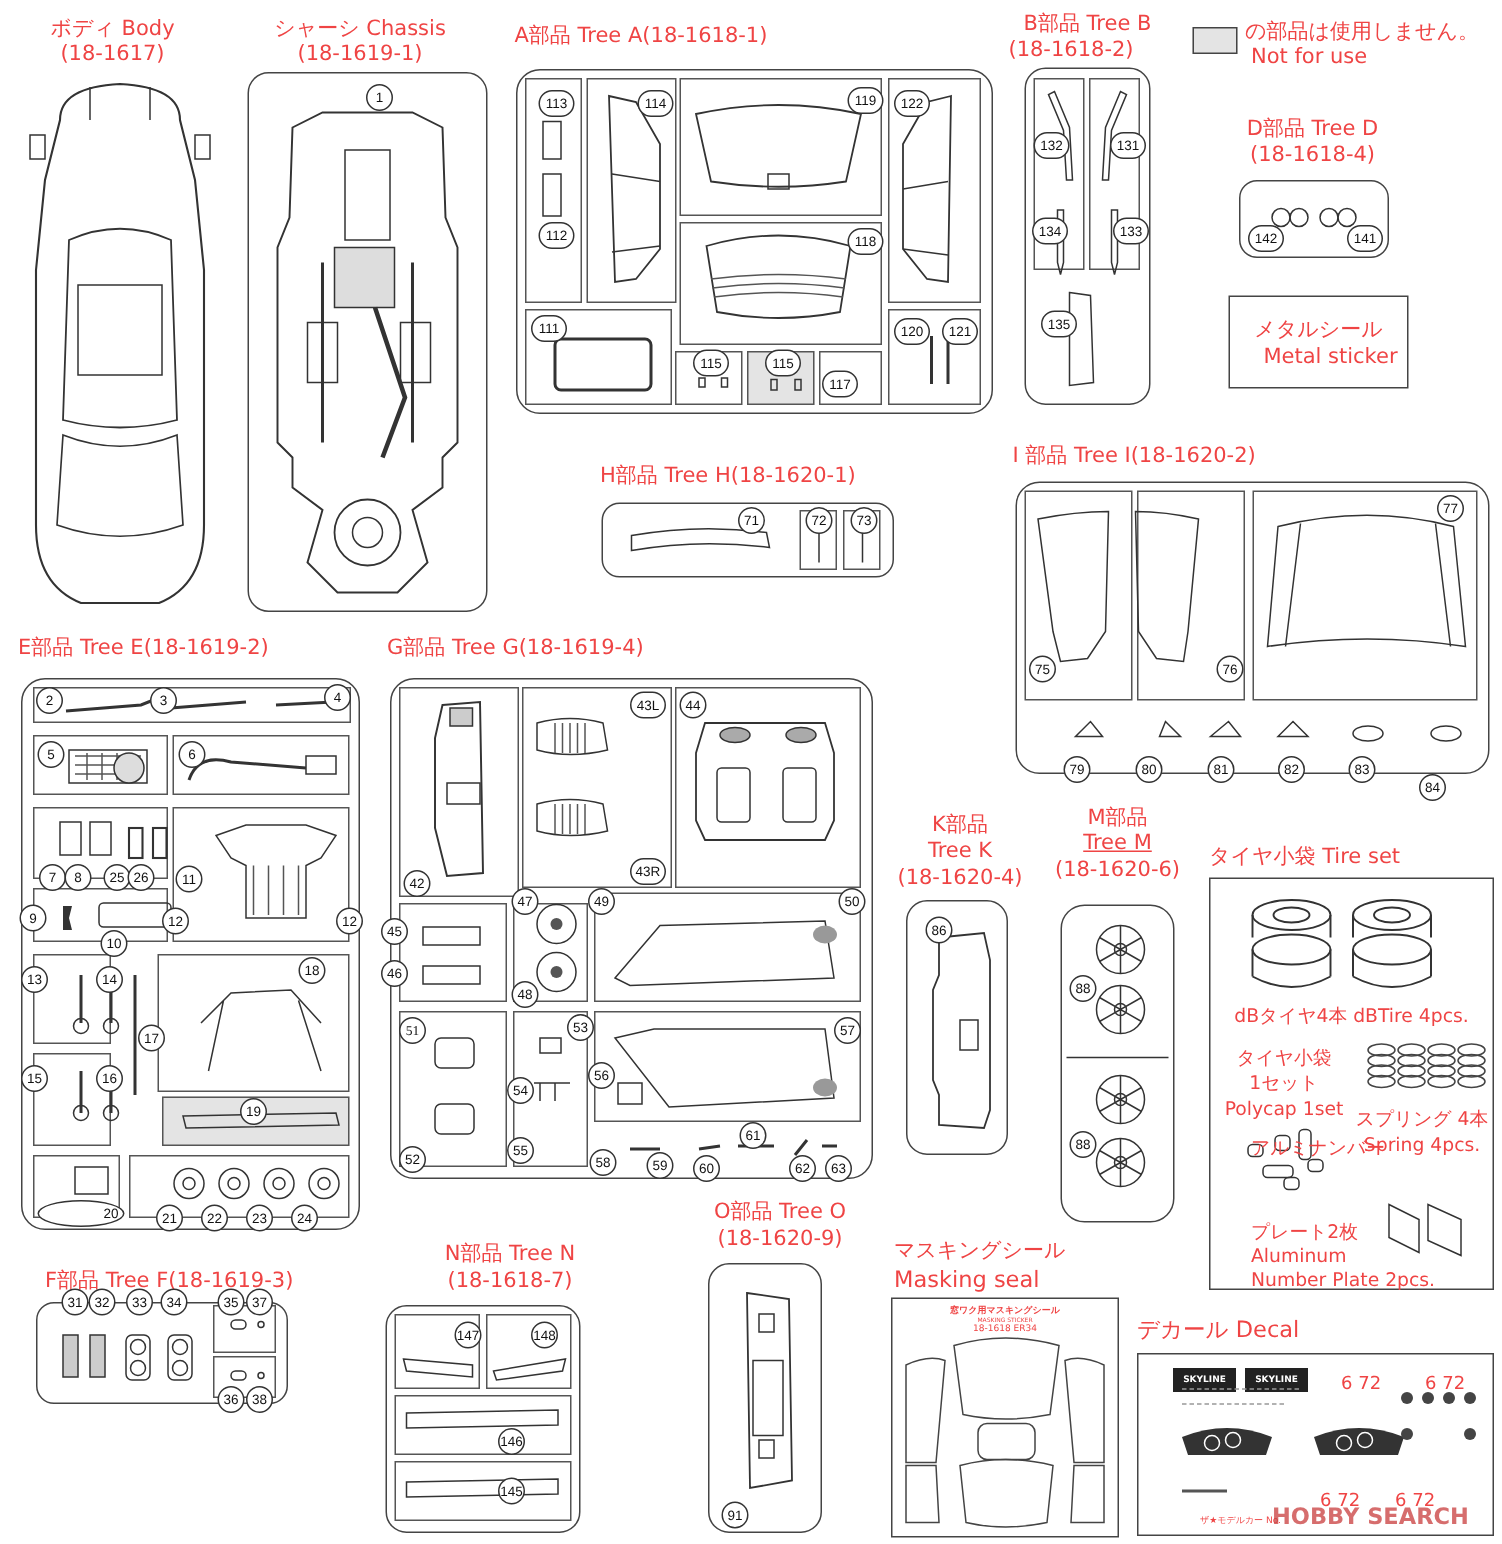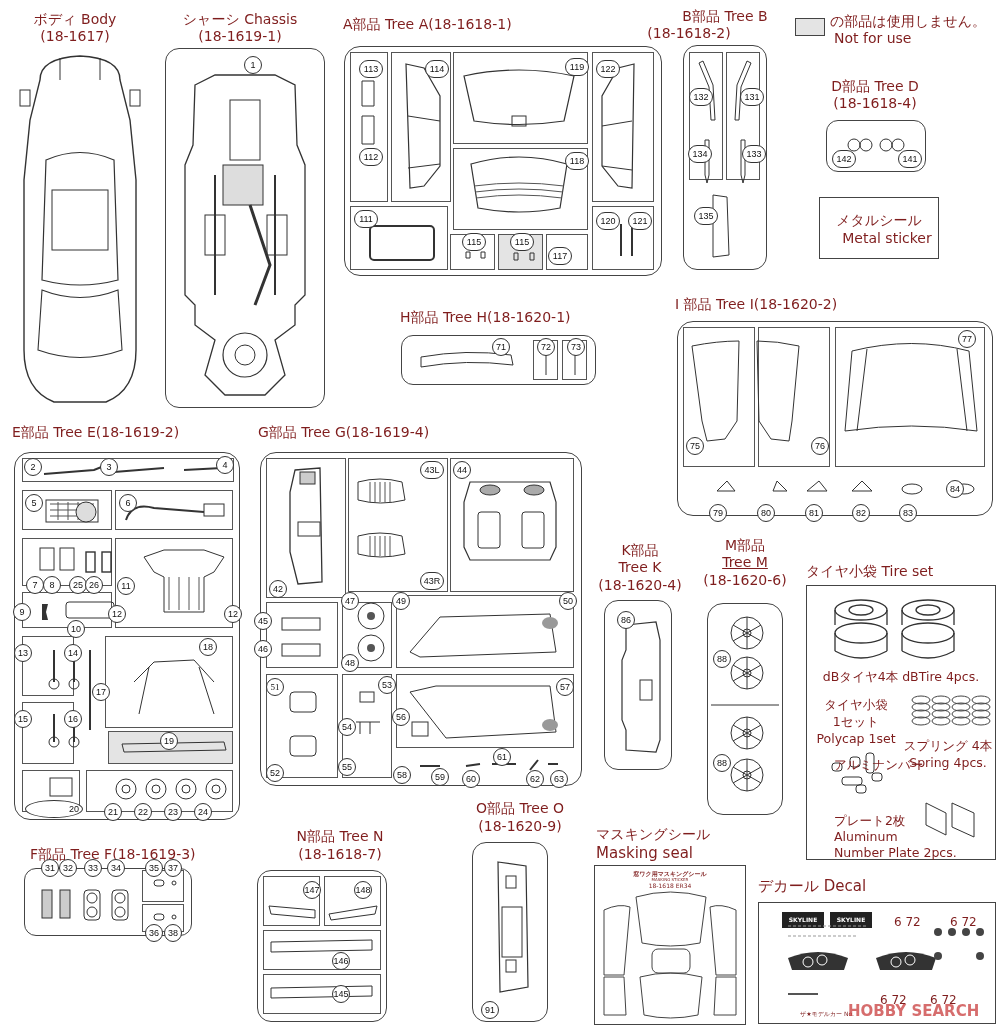--- a/index.html
+++ b/index.html
@@ -1,17 +1,17 @@
 <!DOCTYPE html>
 <html><head>
 <meta charset="utf-8">
 <style>
   html,body{margin:0;padding:0;background:#fff;}
   body{width:1001px;height:1029px;position:relative;overflow:hidden;font-family:"DejaVu Sans","Liberation Sans",sans-serif;color:#222;}
-  .lbl{position:absolute;font-size:14px;line-height:17px;text-align:center;white-space:nowrap;color:#7f1d1d;}
+  .lbl{position:absolute;font-size:14px;line-height:17px;text-align:center;white-space:nowrap;color:#ef4444;}
   .lbl.left{text-align:left;}
   .frame{position:absolute;border:1.5px solid #444;border-radius:16px;box-sizing:border-box;background:#fff;}
   .cell{position:absolute;border:1px solid #555;box-sizing:border-box;background:transparent;}
   .cell.gray{background:#e4e4e4;}
   .num{position:absolute;width:16px;height:16px;border:1px solid #333;border-radius:50%;font-size:9px;line-height:16px;text-align:center;background:#fff;box-sizing:content-box;font-family:"Liberation Sans",sans-serif;color:#111;}
   .num.wide{width:22px;border-radius:9px;}
   .box{position:absolute;border:1.5px solid #444;box-sizing:border-box;background:#fff;}
   svg{position:absolute;overflow:visible;}
   .legend-swatch{position:absolute;width:30px;height:18px;background:#e4e4e4;border:1.2px solid #444;box-sizing:border-box;}
   .small{font-size:12.5px;line-height:15px;}
@@ -85,21 +85,21 @@
 <div class="num wide" style="left:359px;top:148px;">112</div>
 <div class="num wide" style="left:565px;top:152px;">118</div>
 <div class="num wide" style="left:354px;top:210px;">111</div>
 <div class="num wide" style="left:462px;top:233px;">115</div>
 <div class="num wide" style="left:510px;top:233px;">115</div>
 <div class="num wide" style="left:548px;top:247px;">117</div>
 <div class="num wide" style="left:596px;top:212px;">120</div>
 <div class="num wide" style="left:628px;top:212px;">121</div>
 
 <div class="lbl" style="left:670px;top:8px;width:110px;">B部品 Tree B</div>
-<div class="lbl" style="left:634px;top:25px;width:110px;">(18-1618-2)</div>
+<div class="lbl" style="left:659px;top:25px;width:110px;">(18-1618-2)</div>
 <div class="frame" style="left:683px;top:45px;width:84px;height:225px;border-radius:14px;"></div>
 <div class="cell" style="left:689px;top:52px;width:34px;height:128px;"></div>
 <div class="cell" style="left:726px;top:52px;width:34px;height:128px;"></div>
 <svg style="left:683px;top:45px;" width="84" height="225">
   <path d="M20 16 L30 40 L32 75 L28 75 L26 42 L16 18 Z M64 16 L54 40 L52 75 L56 75 L58 42 L68 18 Z" fill="none" stroke="#333"></path>
   <path d="M22 95 L26 95 L26 130 L24 138 L22 130 Z M58 95 L62 95 L62 130 L60 138 L58 130 Z" fill="none" stroke="#333"></path>
   <path d="M30 150 L44 152 L46 210 L30 212 Z" fill="none" stroke="#333"></path>
 </svg>
 <div class="num wide" style="left:689px;top:88px;">132</div>
 <div class="num wide" style="left:740px;top:88px;">131</div>
@@ -150,21 +150,21 @@
   <ellipse cx="287" cy="168" rx="10" ry="5" fill="none" stroke="#333"></ellipse>
 </svg>
 <div class="num" style="left:958px;top:330px;">77</div>
 <div class="num" style="left:686px;top:437px;">75</div>
 <div class="num" style="left:811px;top:437px;">76</div>
 <div class="num" style="left:709px;top:504px;">79</div>
 <div class="num" style="left:757px;top:504px;">80</div>
 <div class="num" style="left:805px;top:504px;">81</div>
 <div class="num" style="left:852px;top:504px;">82</div>
 <div class="num" style="left:899px;top:504px;">83</div>
-<div class="num" style="left:946px;top:480px;">84</div>
+<div class="num" style="left:946px;top:516px;">84</div>
 
 <div class="lbl" style="left:12px;top:424px;width:220px;text-align:left;">E部品 Tree E(18-1619-2)</div>
 <div class="frame" style="left:14px;top:452px;width:226px;height:368px;"></div>
 <div class="cell" style="left:22px;top:458px;width:212px;height:24px;"></div>
 <div class="cell" style="left:22px;top:490px;width:90px;height:40px;"></div>
 <div class="cell" style="left:115px;top:490px;width:118px;height:40px;"></div>
 <div class="cell" style="left:22px;top:538px;width:90px;height:48px;"></div>
 <div class="cell" style="left:115px;top:538px;width:118px;height:90px;"></div>
 <div class="cell" style="left:22px;top:592px;width:90px;height:36px;"></div>
 <div class="cell" style="left:22px;top:636px;width:52px;height:60px;"></div>

